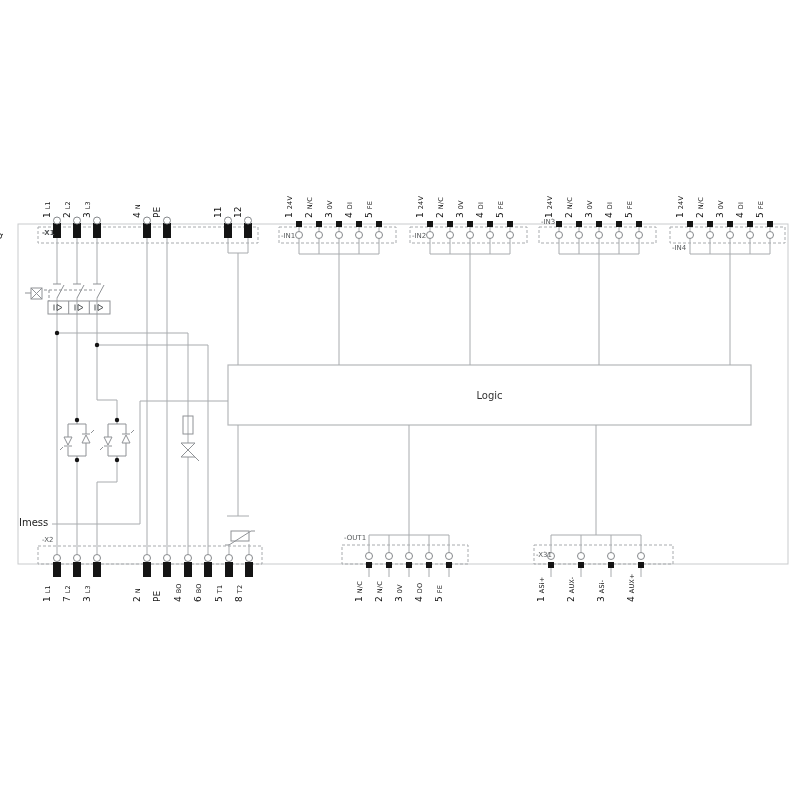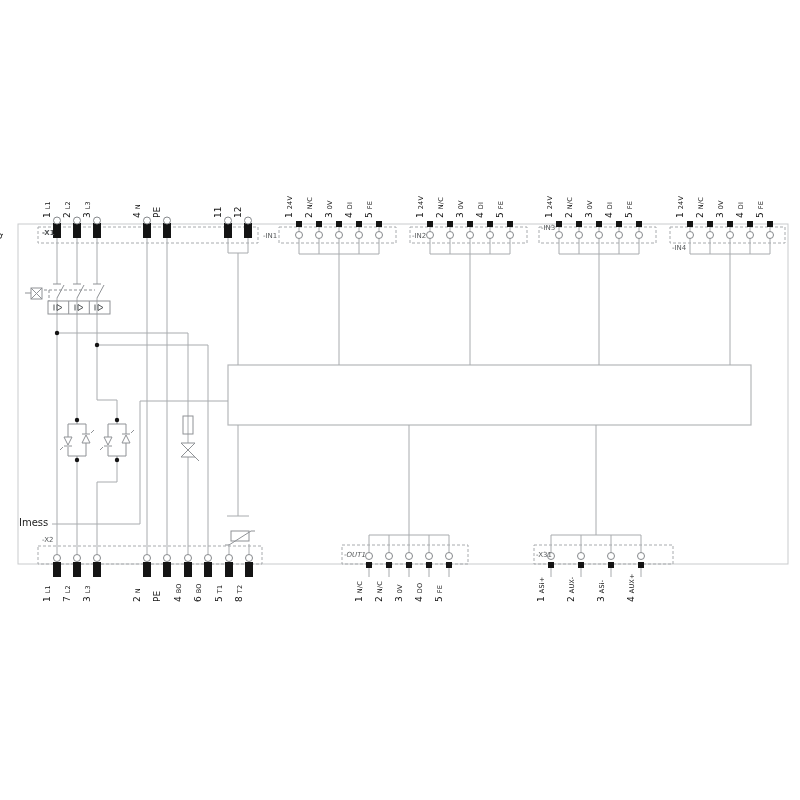--- a/index.html
+++ b/index.html
@@ -236,20 +236,21 @@
         <path d="M611,535 V552.5 M611,568 V577" stroke="#a8abae" fill="none"></path>
         <circle cx="611" cy="556" r="3.5" fill="#fff" stroke="#85888b"></circle>
         <rect x="608" y="562" width="6" height="6" fill="#141414"></rect>
         <path d="M641,535 V552.5 M641,568 V577" stroke="#a8abae" fill="none"></path>
         <circle cx="641" cy="556" r="3.5" fill="#fff" stroke="#85888b"></circle>
         <rect x="638" y="562" width="6" height="6" fill="#141414"></rect>
       </g>
   </svg>
 
   <div id="q-label" class="lbl">-Q</div>
+  <div id="logic-label">Logic</div>
   <div id="imess-label">Imess</div>
 
   <div id="labels-layer">
       <div class="blk" style="left: 42px; top: 229px; font-weight: bold;">-X1</div>
       <div class="tl" style="left: 52px; top: 208px;">
         <span class="num">1</span>
         <span class="nm">L1</span>
       </div>
       <div class="tl" style="left: 72px; top: 208px;">
         <span class="num">2</span>
@@ -265,21 +266,21 @@
       </div>
       <div class="tl" style="left: 162px; top: 208px;">
         <span class="num">PE</span>
       </div>
       <div class="tl" style="left: 223px; top: 208px;">
         <span class="num">11</span>
       </div>
       <div class="tl" style="left: 243px; top: 208px;">
         <span class="num">12</span>
       </div>
-      <div class="blk" style="left: 263px; top: 232px;">-IN1</div>
+      <div class="blk" style="left: 281px; top: 232px;">-IN1</div>
       <div class="tl" style="left: 294px; top: 208px;">
         <span class="num">1</span>
         <span class="nm">24V</span>
       </div>
       <div class="tl" style="left: 314px; top: 208px;">
         <span class="num">2</span>
         <span class="nm">N/C</span>
       </div>
       <div class="tl" style="left: 334px; top: 208px;">
         <span class="num">3</span>
@@ -307,21 +308,21 @@
         <span class="nm">0V</span>
       </div>
       <div class="tl" style="left: 485px; top: 208px;">
         <span class="num">4</span>
         <span class="nm">DI</span>
       </div>
       <div class="tl" style="left: 505px; top: 208px;">
         <span class="num">5</span>
         <span class="nm">FE</span>
       </div>
-      <div class="blk" style="left: 541px; top: 224px;">-IN3</div>
+      <div class="blk" style="left: 541px; top: 218px;">-IN3</div>
       <div class="tl" style="left: 554px; top: 208px;">
         <span class="num">1</span>
         <span class="nm">24V</span>
       </div>
       <div class="tl" style="left: 574px; top: 208px;">
         <span class="num">2</span>
         <span class="nm">N/C</span>
       </div>
       <div class="tl" style="left: 594px; top: 208px;">
         <span class="num">3</span>
@@ -385,21 +386,21 @@
         <span class="nm">BO</span>
       </div>
       <div class="tl" style="left: 224px; top: 592px;">
         <span class="num">5</span>
         <span class="nm">T1</span>
       </div>
       <div class="tl" style="left: 244px; top: 592px;">
         <span class="num">8</span>
         <span class="nm">T2</span>
       </div>
-      <div class="blk" style="left: 344px; top: 551px; font-style: italic;">-OUT1</div>
+      <div class="blk" style="left: 344px; top: 534px;">-OUT1</div>
       <div class="tl" style="left: 364px; top: 592px;">
         <span class="num">1</span>
         <span class="nm">N/C</span>
       </div>
       <div class="tl" style="left: 384px; top: 592px;">
         <span class="num">2</span>
         <span class="nm">N/C</span>
       </div>
       <div class="tl" style="left: 404px; top: 592px;">
         <span class="num">3</span>

